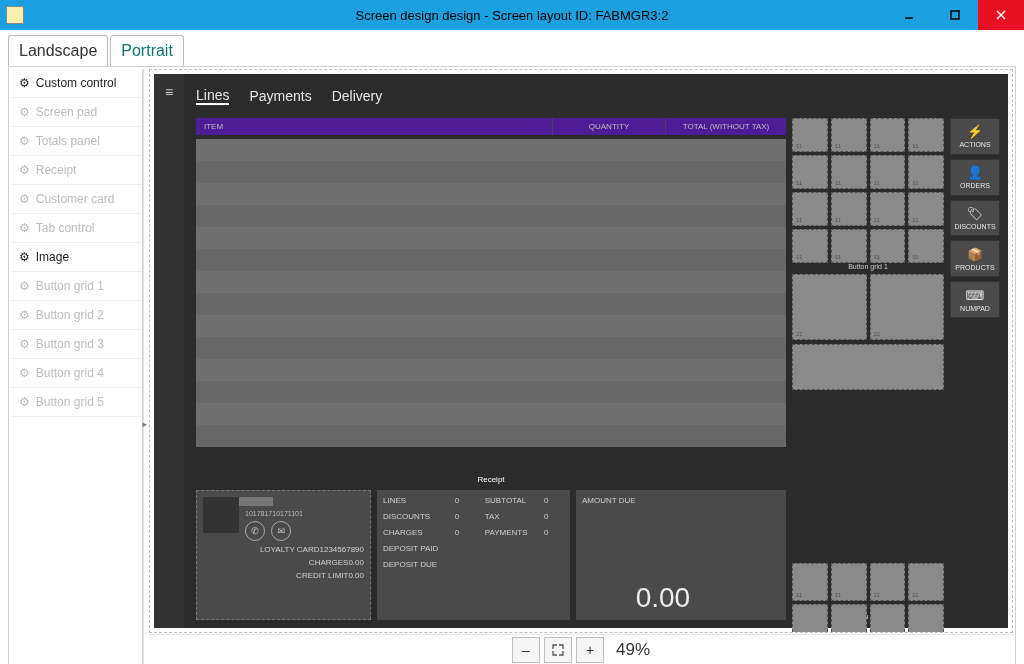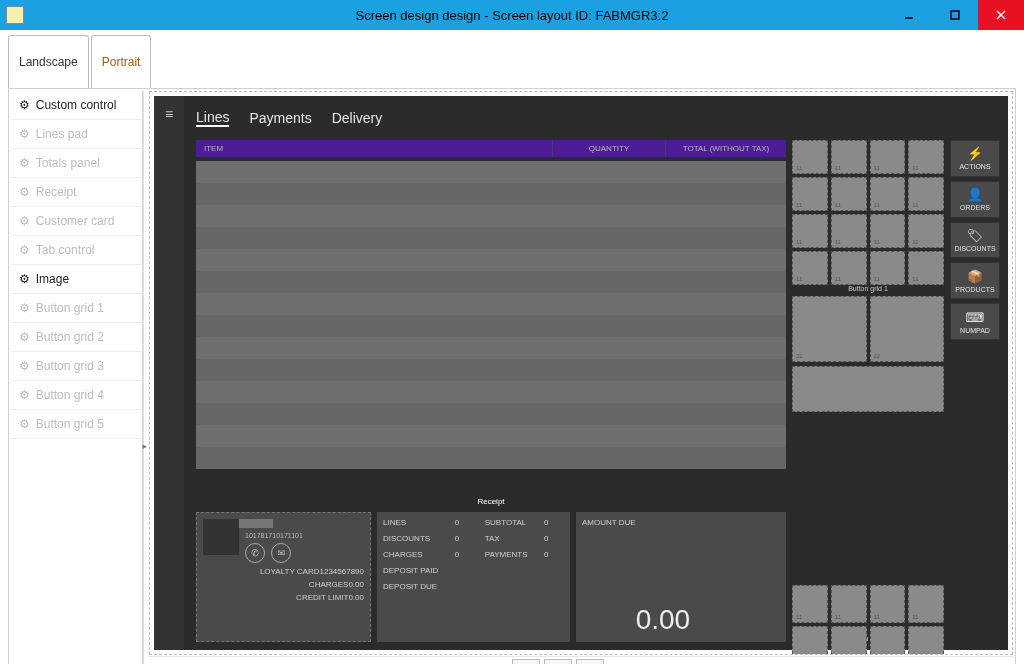--- a/index.html
+++ b/index.html
@@ -8,22 +8,22 @@
   .titlebar{height:30px;background:#1ba1e2;color:#000;display:flex;align-items:center;position:relative}
   .titlebar .appicon{width:16px;height:16px;margin:0 6px;background:#f5f0b0;border:1px solid #888;font-size:8px;display:flex;align-items:center;justify-content:center}
   .titlebar .title{position:absolute;left:0;right:0;text-align:center;pointer-events:none;font-size:13px}
   .tb-btns{margin-left:auto;display:flex;height:100%}
   .tb-btn{width:46px;height:100%;display:flex;align-items:center;justify-content:center;color:#000}
   .tb-btn.close{background:#e81123;color:#fff}
   .content{position:absolute;top:30px;left:8px;right:8px;bottom:8px}
 
   
   .tabstrip{display:flex;gap:2px;margin-top:5px}
-  .tab{padding:19px 10px;border:1px solid #bbb;border-bottom:none;background:#fff;border-radius:3px 3px 0 0;font-size:12px}
-  .tab.inactive{background:#fff;color:#a16207}
+  .tab{padding:6px 10px;border:1px solid #bbb;border-bottom:none;background:#fff;border-radius:3px 3px 0 0;font-size:16px}
+  .tab.inactive{background:#fff;color:#0f766e}
   .tabpage{border:1px solid #d0d0d0;height:calc(100% - 24px);box-sizing:border-box;position:relative}
 
   
   .toolbox{position:absolute;top:2px;left:2px;width:132px;bottom:2px;border-right:1px solid #e0e0e0;background:#fff}
   .tool{display:flex;align-items:center;height:28px;padding:0 8px;border-bottom:1px solid #eee;font-size:12px;color:#bdbdbd}
   .tool.active{color:#222}
   .tool .gear{margin-right:6px;font-size:12px}
   .toolbox-handle{position:absolute;top:0;right:-6px;width:6px;bottom:0;border-left:1px solid #d5d5d5}
   .toolbox-expand{position:absolute;right:-4px;top:350px;font-size:9px;color:#777}
 
@@ -119,21 +119,21 @@
 
       <div class="toolbox" id="toolbox">
         <div class="toolbox-handle"></div>
         <div class="toolbox-expand">▸</div>
       <div class="tool active">
             <span class="gear">⚙</span>
             <span>Custom control</span>
           </div>
           <div class="tool">
             <span class="gear">⚙</span>
-            <span>Lines pad</span>
+            <span>Screen pad</span>
           </div>
           <div class="tool">
             <span class="gear">⚙</span>
             <span>Totals panel</span>
           </div>
           <div class="tool">
             <span class="gear">⚙</span>
             <span>Receipt</span>
           </div>
           <div class="tool">

